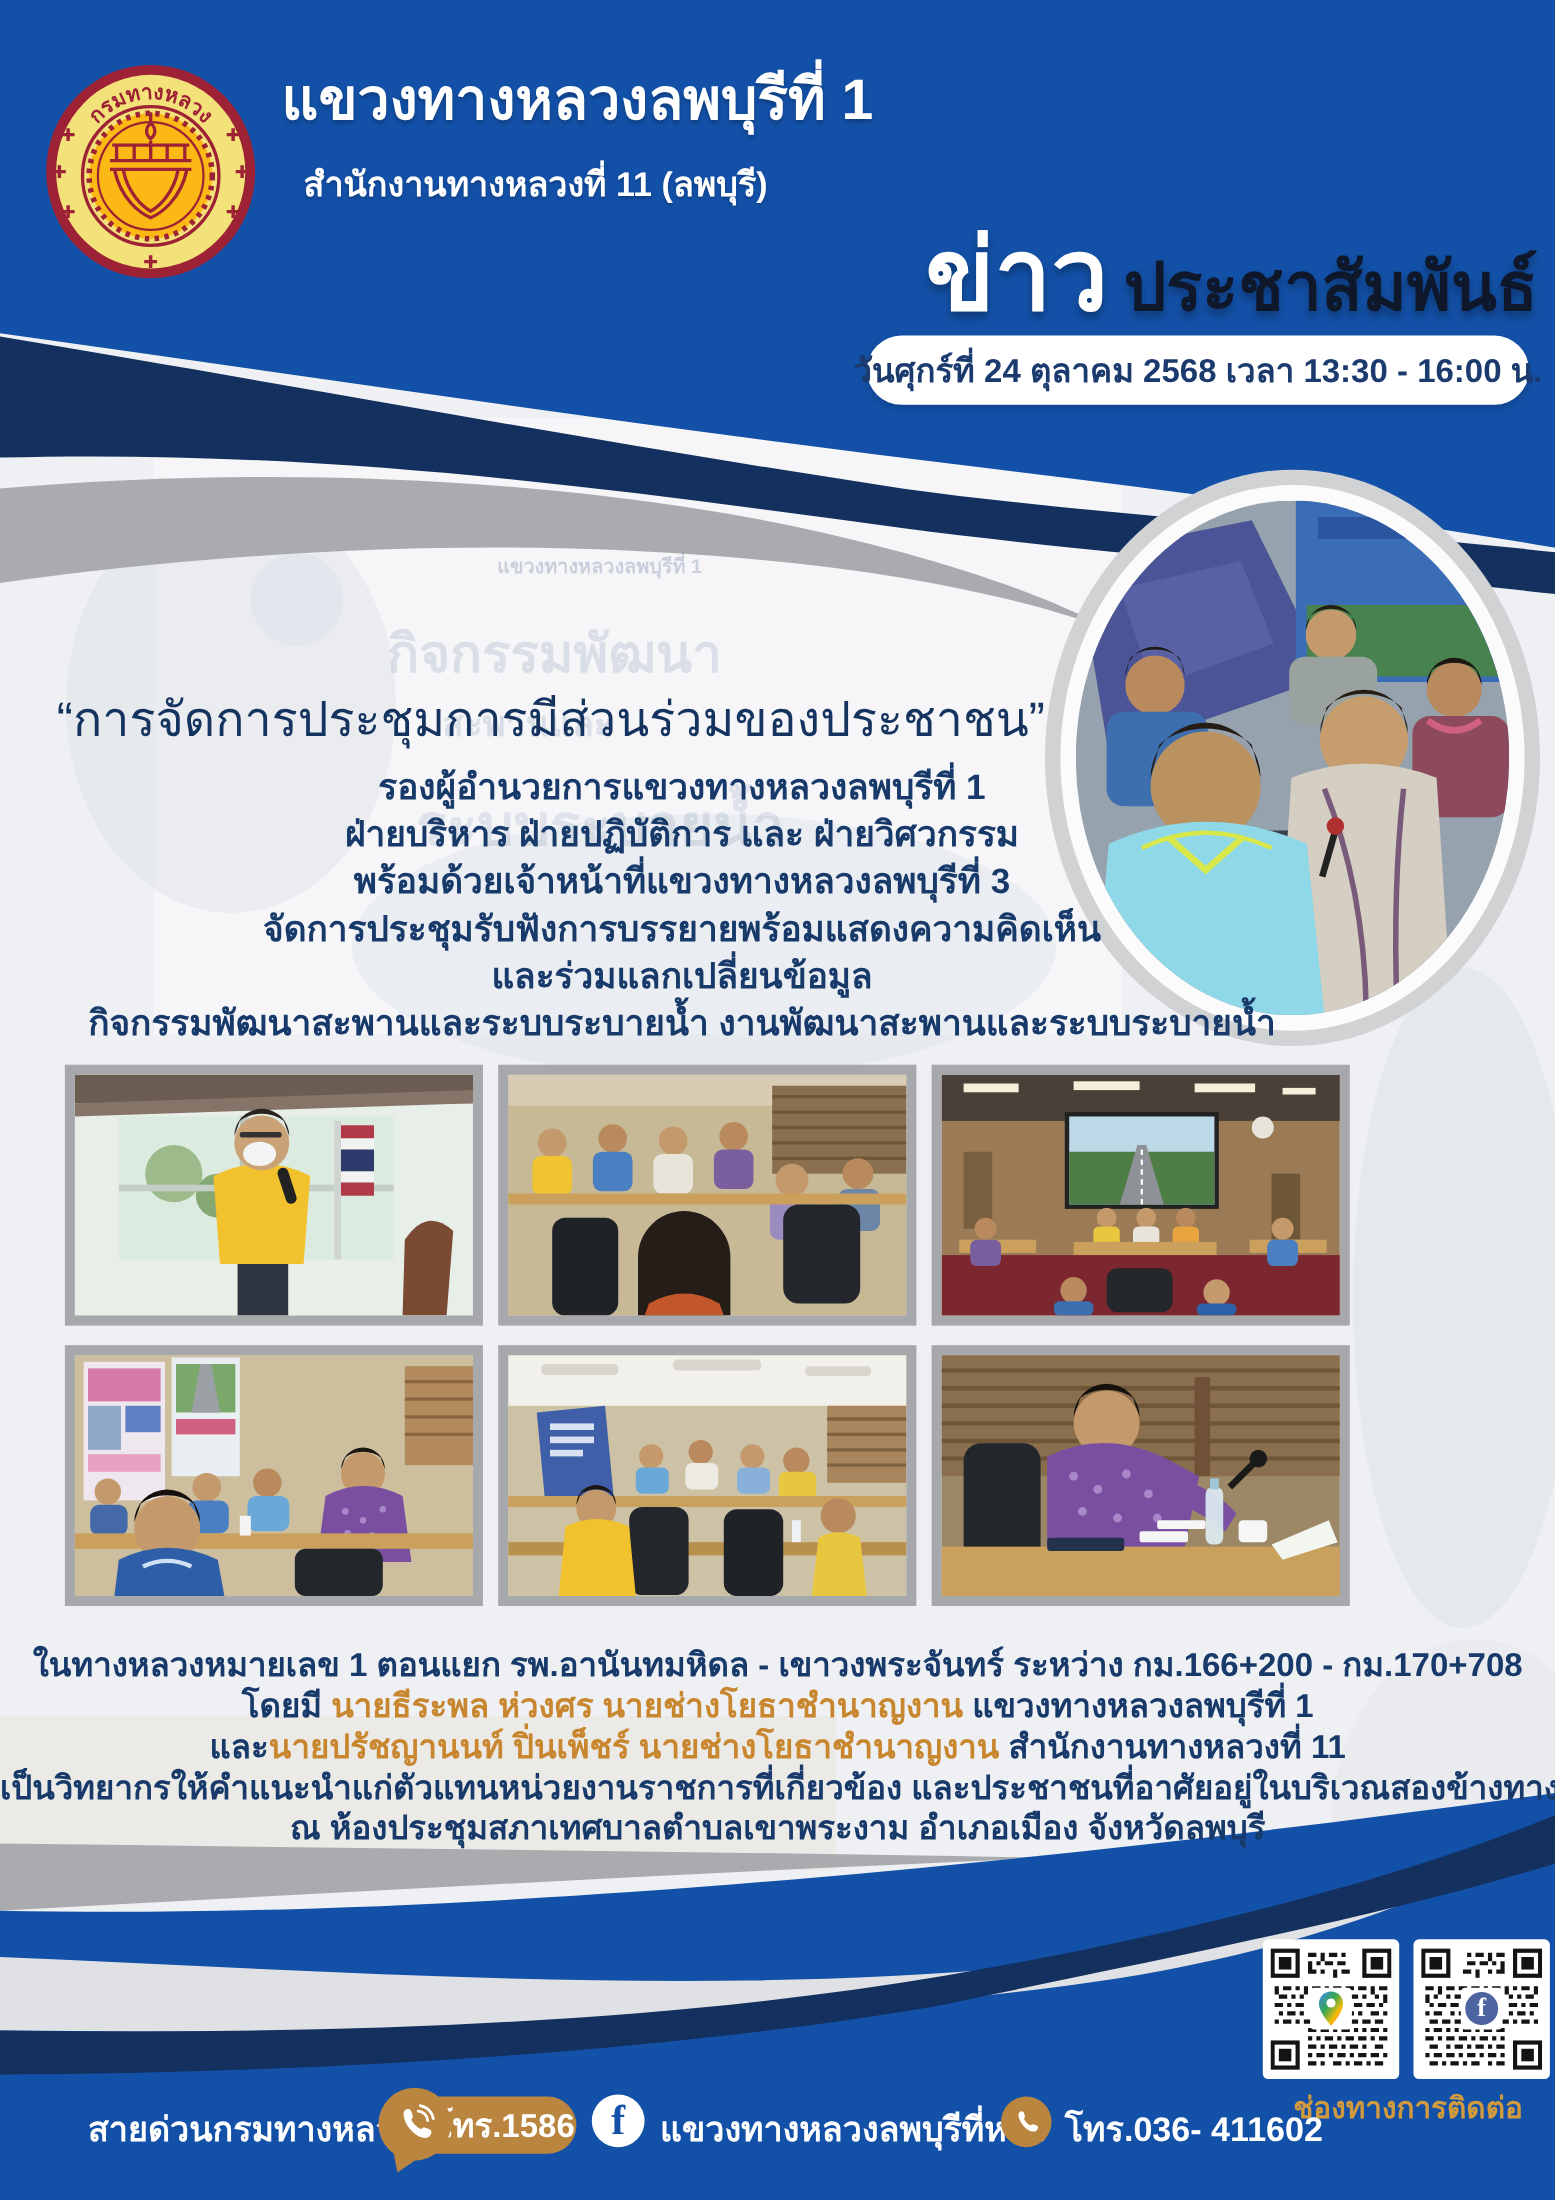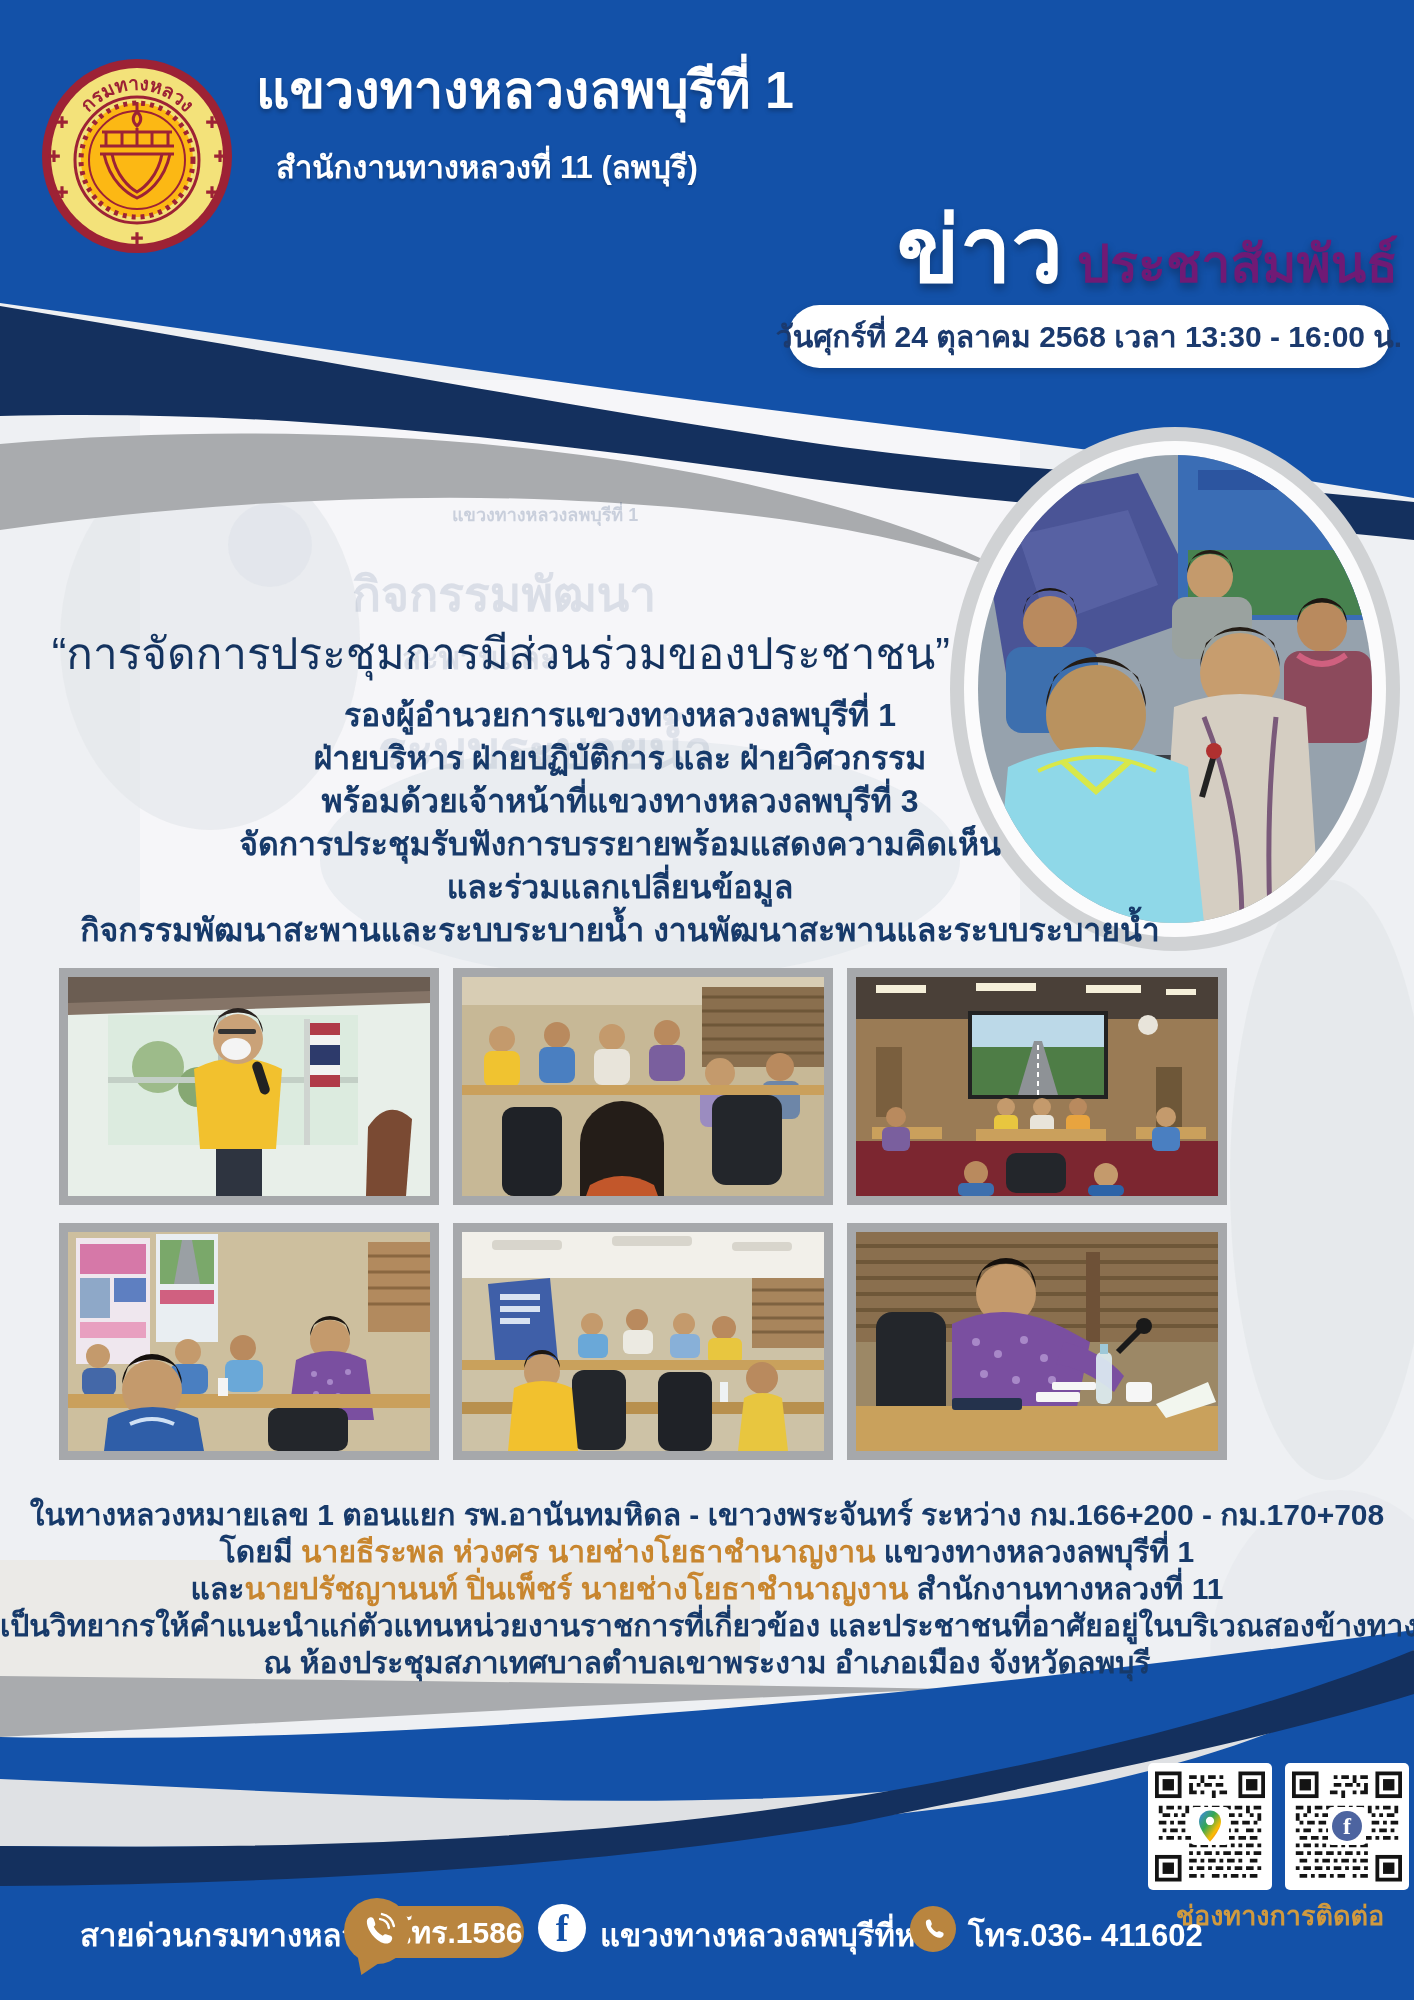--- a/index.html
+++ b/index.html
@@ -22,21 +22,21 @@
   .wm-3{left:378px;top:708px;font-size:52px;opacity:.10;}
 
   
   .logo{left:40px;top:58px;width:194px;height:196px;z-index:3;}
   .org-title{left:256px;top:48px;font-size:52px;font-weight:bold;color:#fff;z-index:3;
              text-shadow:0 3px 4px rgba(0,0,0,.25);white-space:nowrap;}
   .org-subtitle{left:276px;top:142px;font-size:31px;font-weight:bold;color:#fff;z-index:3;
              text-shadow:0 2px 3px rgba(0,0,0,.25);white-space:nowrap;}
   .news-banner{right:16px;top:176px;display:flex;align-items:baseline;gap:14px;z-index:3;white-space:nowrap;}
   .news-word-1{font-size:92px;font-weight:bold;color:#ffffff;text-shadow:0 5px 8px rgba(0,0,0,.3);}
-  .news-word-2{font-size:52px;font-weight:bold;color:#701a75;text-shadow:0 5px 8px rgba(0,0,0,.3);}
+  .news-word-2{font-size:61px;font-weight:bold;color:#0f172a;text-shadow:0 5px 8px rgba(0,0,0,.3);}
   .date-pill{left:788px;top:305px;width:602px;height:63px;background:#fff;border-radius:32px;
              display:flex;align-items:center;justify-content:center;z-index:3;
              box-shadow:0 3px 8px rgba(0,0,0,.18);}
   .date-pill span{font-size:30px;font-weight:bold;color:#1b3a6e;white-space:nowrap;}
 
   
   .headline{left:20px;top:618px;width:930px;text-align:right;font-size:44px;font-weight:normal;
             color:#14335f;z-index:2;white-space:nowrap;}
   .body-text{left:0;top:694px;width:1240px;text-align:center;z-index:2;}
   .body-text div{font-size:32px;font-weight:bold;color:#173a6a;line-height:43px;white-space:nowrap;}

